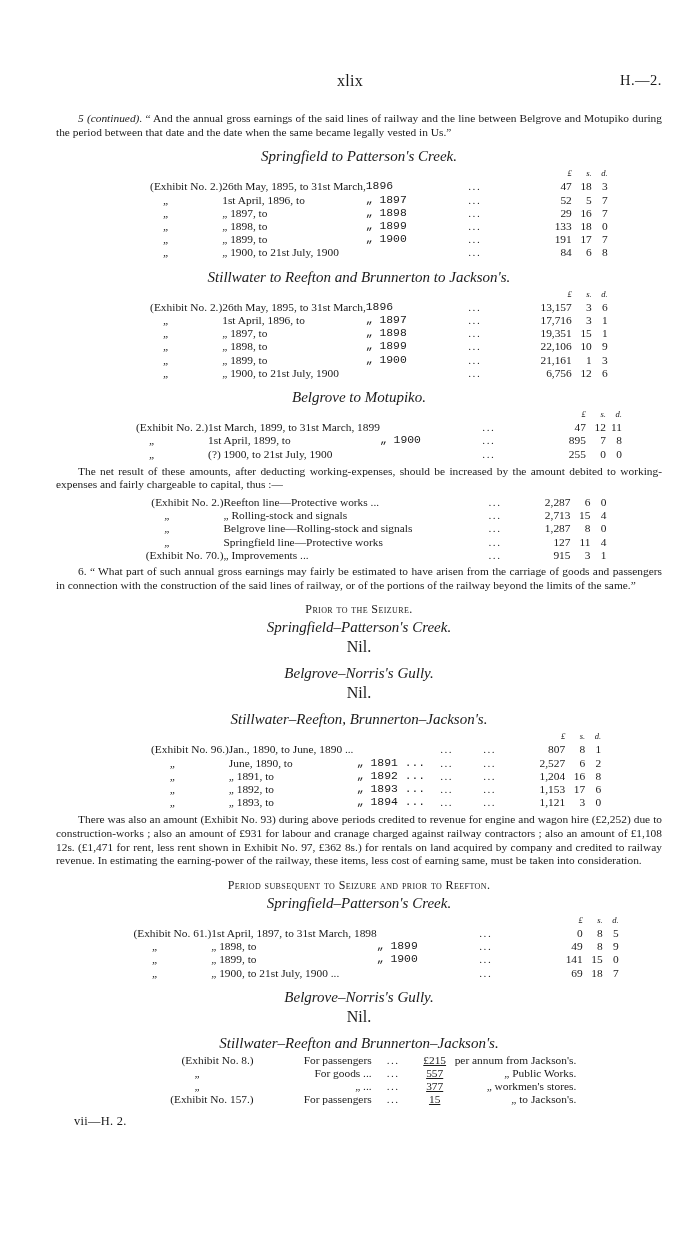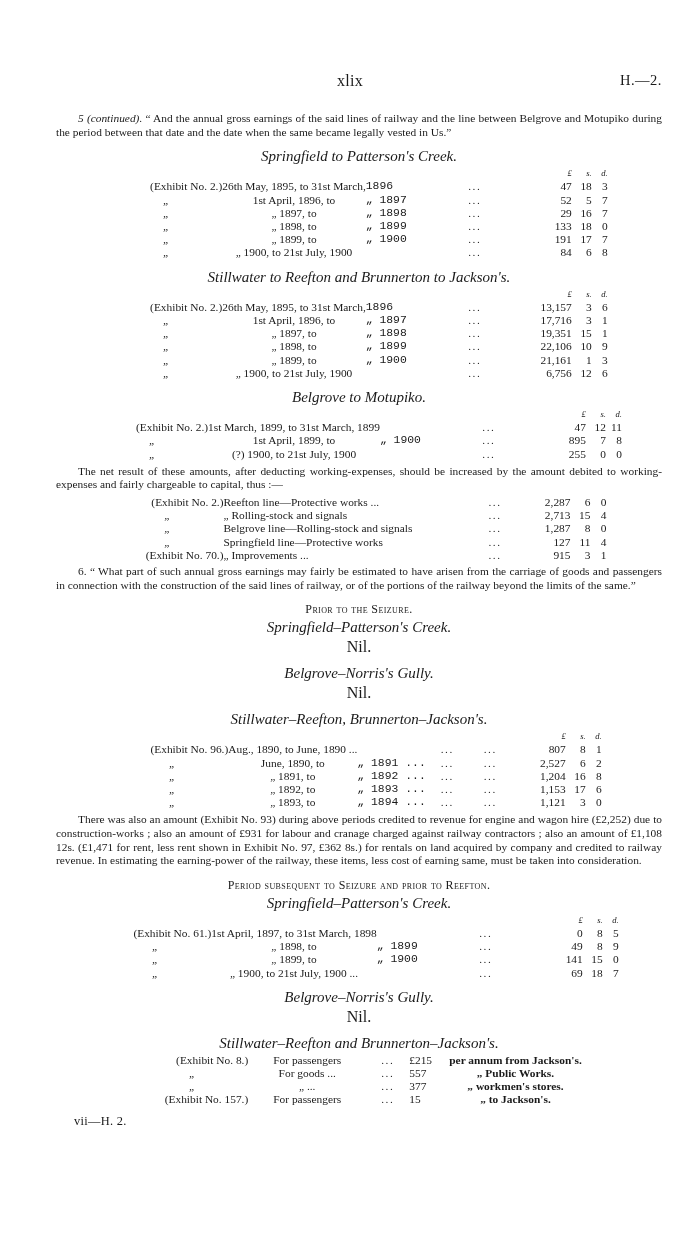--- a/index.html
+++ b/index.html
@@ -81,21 +81,21 @@
     vertical-align: bottom;
     white-space: nowrap;
   }
   td.c-exh {
     text-align: right;
     width: 112px;
     padding-right: 7px;
   }
   td.c-exh.dit { text-align: center; font-style: italic; padding-right: 0; }
   td.c-d1 {
-    text-align: center;
+    text-align: left;
     width: 128px;
   }
   td.c-d2 {
     text-align: left;
     width: 66px;
     font-family: Liberation Mono, monospace;
   }
   td.c-dots {
     text-align: center;
     width: 86px;
@@ -125,32 +125,32 @@
     font-style: italic;
     padding-bottom: 0px;
   }
   tr.hdr td.c-p, tr.hdr td.c-s, tr.hdr td.c-dd { font-style: italic; }
   .dit { font-style: italic; }
   td.c-lbl {
     text-align: left;
     width: 250px;
   }
   td.c-lbl2 {
-    text-align: center;
+    text-align: right;
     width: 118px;
   }
   td.c-num {
-    text-align: left;
+    text-align: center;
     width: 40px;
     padding-right: 9px;
+    text-decoration: underline;
   }
   td.c-txt {
-    text-align: center;
+    text-align: right;
     padding-left: 9px;
-    font-weight: bold;
   }
   .footer-sig {
     font-size: 12.4px;
     margin: 7px 0 0 18px;
     letter-spacing: 0.3px;
   }
 </style>
 </head>
 <body>
 
@@ -409,21 +409,21 @@
         <td class="c-d1"></td>
         <td class="c-d2"></td>
         <td class="c-dots2"></td>
         <td class="c-dots2"></td>
         <td class="c-p">£</td>
         <td class="c-s">s.</td>
         <td class="c-dd">d.</td>
       </tr>
       <tr>
         <td class="c-exh">(Exhibit No. 96.)</td>
-        <td class="c-d1">Aug., 1890, to June, 1890 ...</td>
+        <td class="c-d1">Jan., 1890, to June, 1890 ...</td>
         <td class="c-d2"></td>
         <td class="c-dots2">...</td>
         <td class="c-dots2">...</td>
         <td class="c-p">807</td>
         <td class="c-s">8</td>
         <td class="c-dd">1</td>
       </tr>
       <tr>
         <td class="c-exh dit">„</td>
         <td class="c-d1">June, 1890, to</td>

